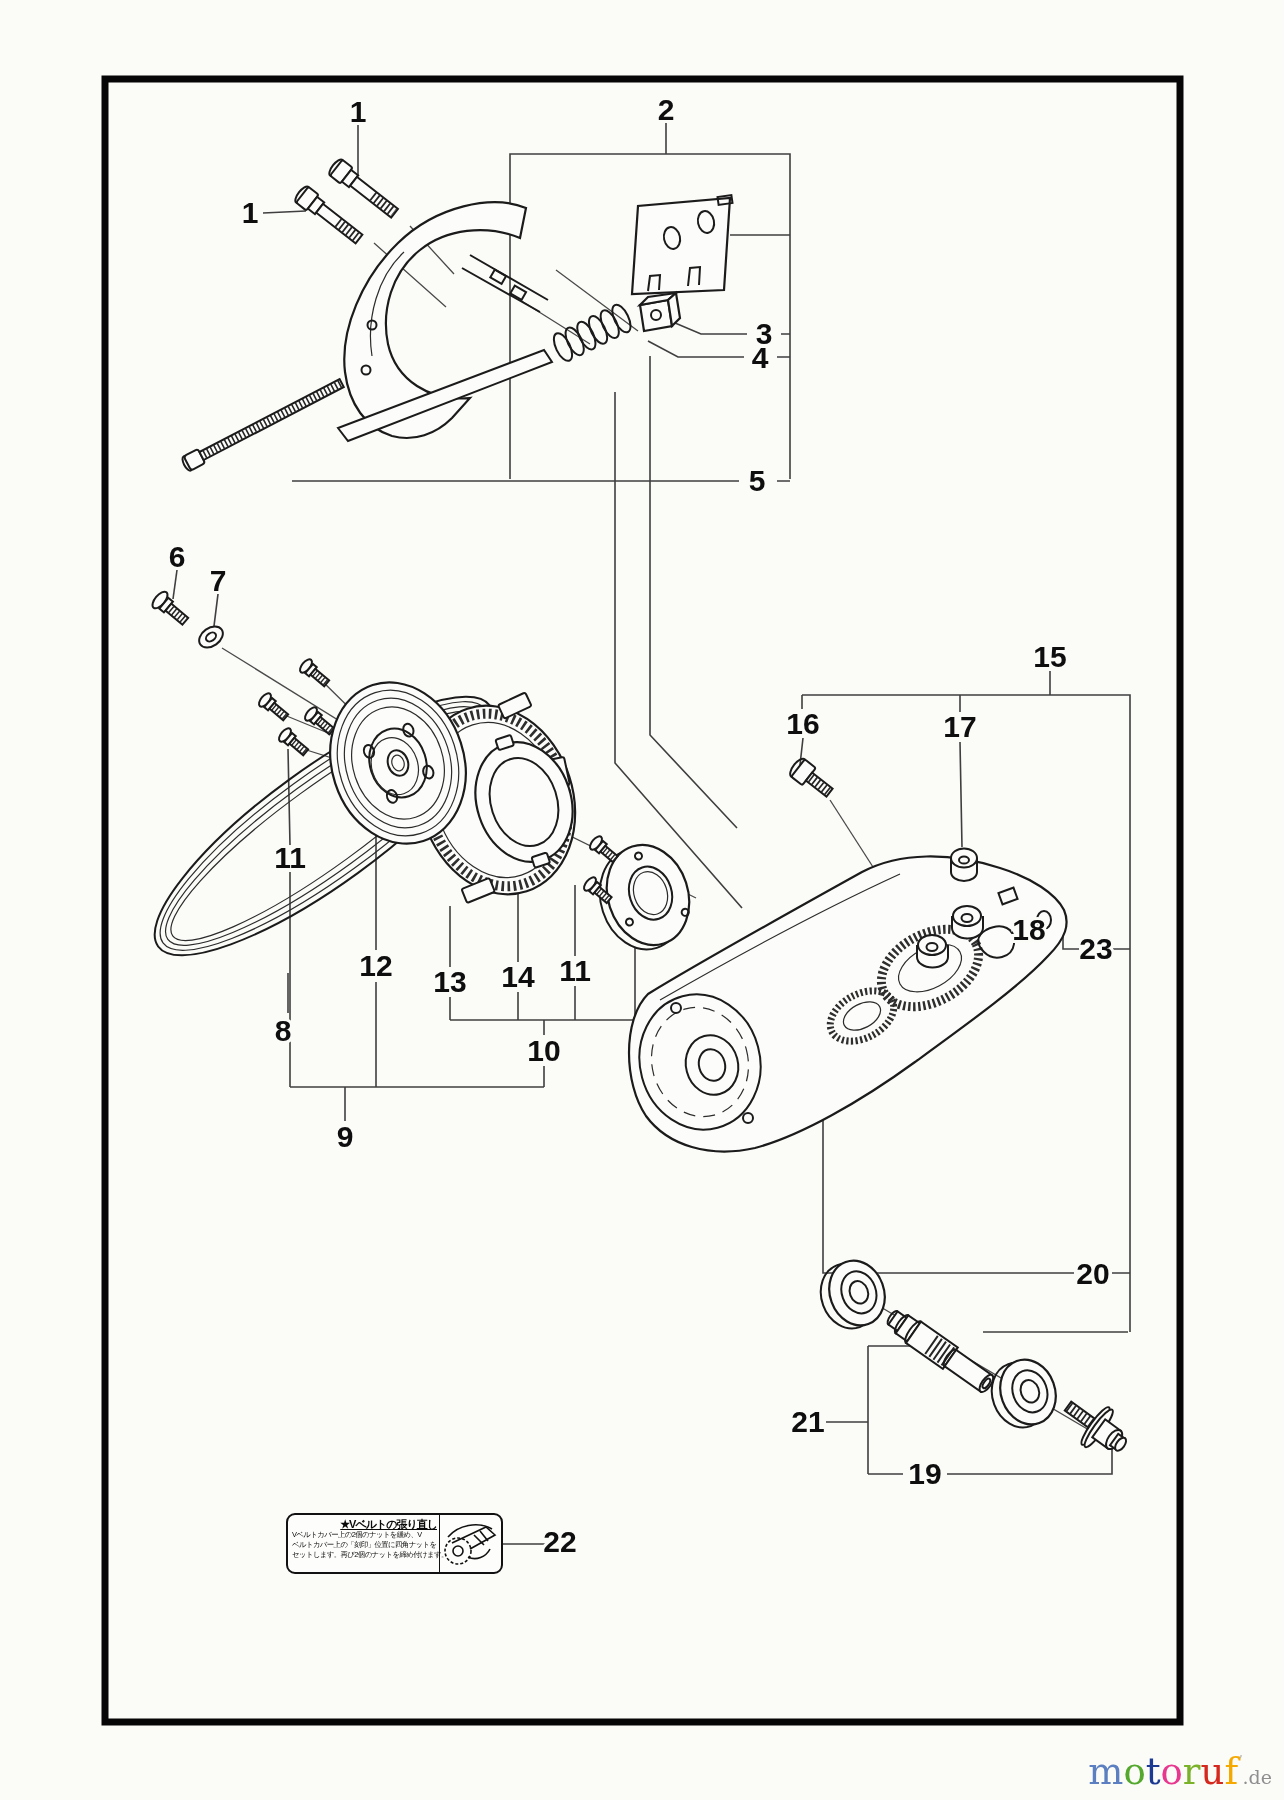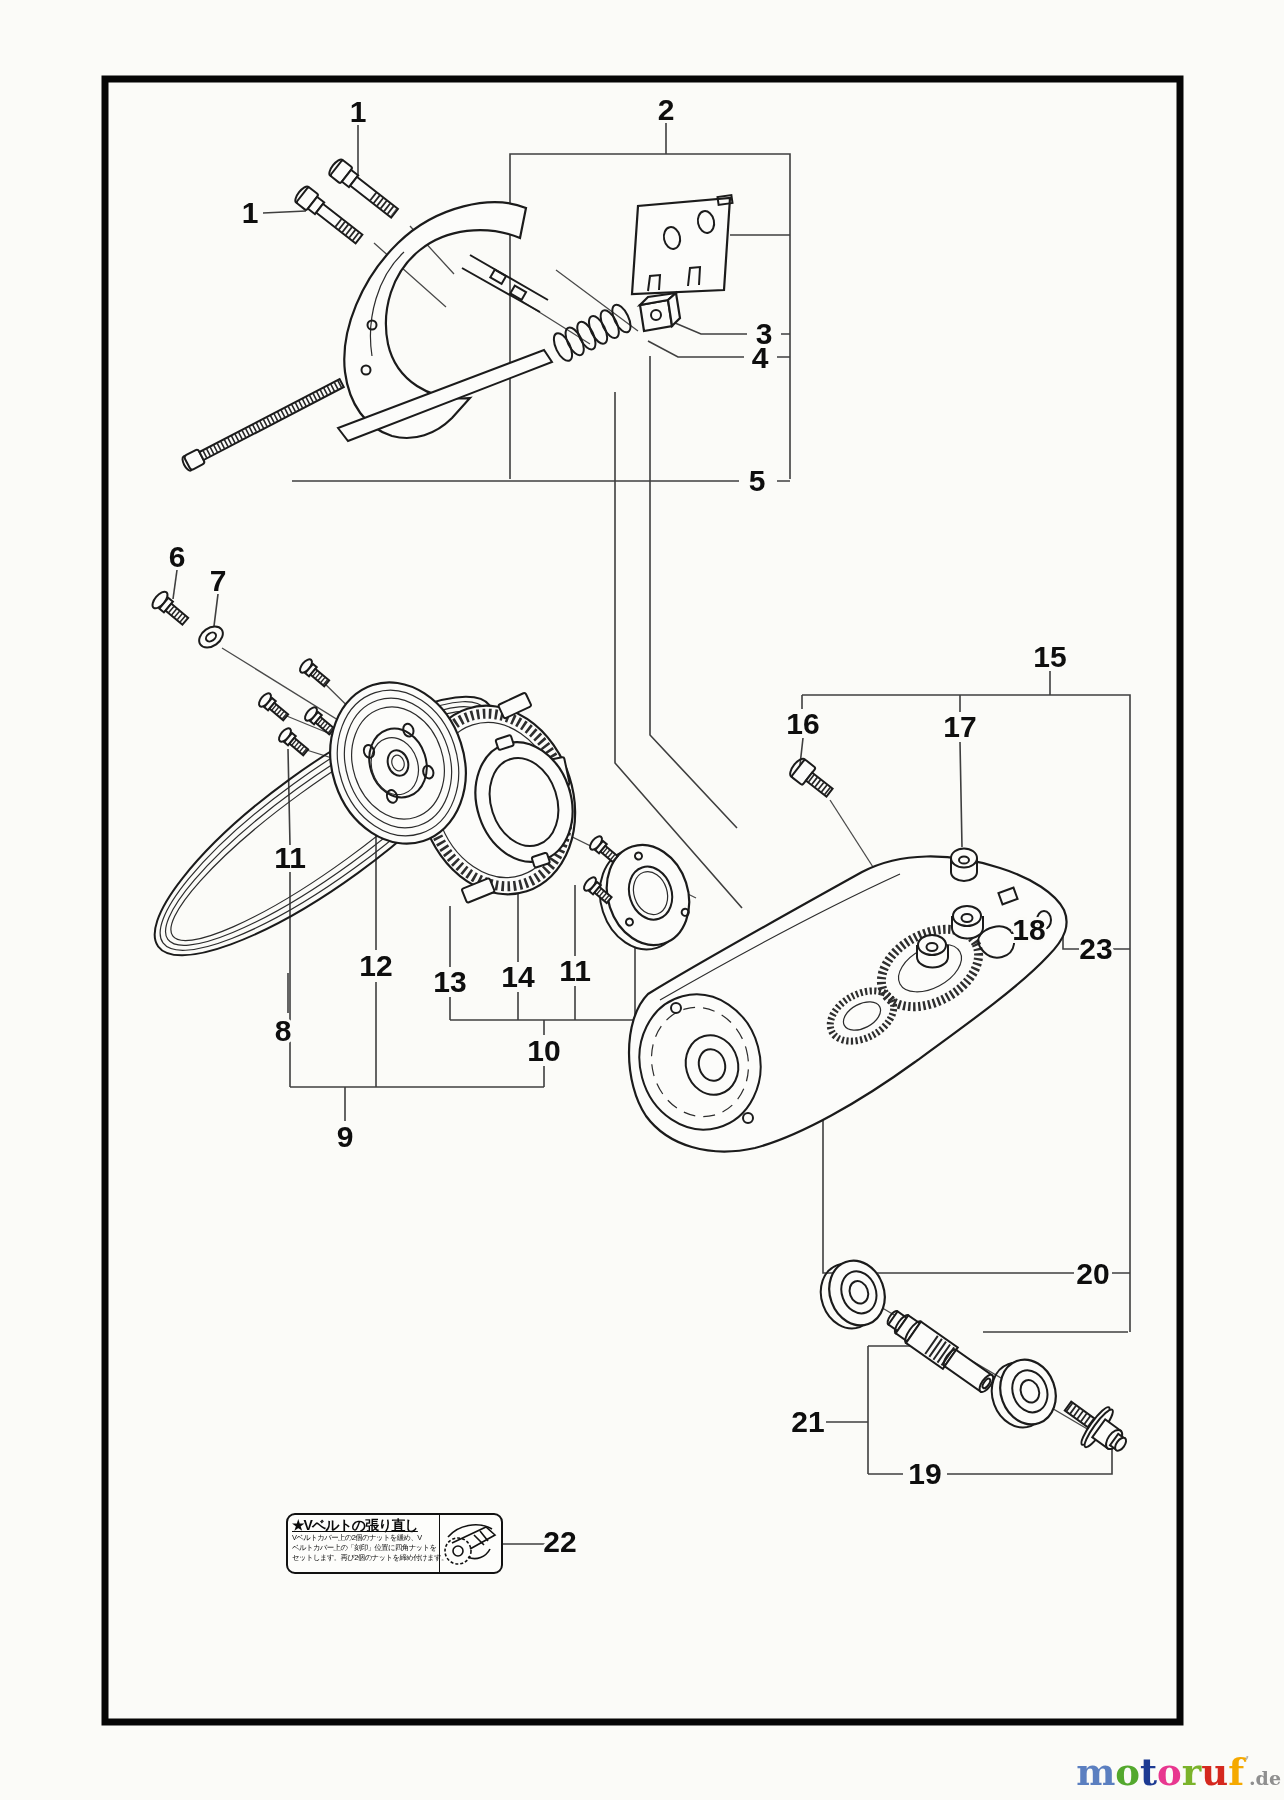--- a/index.html
+++ b/index.html
@@ -13,27 +13,27 @@
   .ptw{stroke:#1b1b1b;stroke-width:2;fill:#fcfcfa;}
   .thin{stroke:#2c2c2c;stroke-width:1.2;fill:none;}
   .th{stroke:#262626;fill:none;}
   .band{stroke:#2e2e2e;fill:none;}
   .num{font:bold 30px "Liberation Sans",sans-serif;fill:#0e0e0e;text-anchor:middle;
        paint-order:stroke;stroke:#fbfbf8;stroke-width:6;}
   
   .lblbox{position:absolute;left:286px;top:1513px;width:217px;height:61px;border:2.5px solid #111;
           border-radius:9px;display:flex;box-sizing:border-box;background:#fdfdfb;}
   .lblbox .txt{width:152px;padding:3px 2px 2px 4px;box-sizing:border-box;border-right:1.5px solid #111;}
-  .lblbox .ttl{display:block;text-align:left;font-size:14px;font-weight:bold;color:#0a0a0a;
+  .lblbox .ttl{display:block;text-align:right;font-size:11px;font-weight:bold;color:#0a0a0a;
                text-decoration:underline;white-space:nowrap;letter-spacing:-1px;line-height:1.1;}
   .lblbox .ln{display:block;font-size:7.4px;font-weight:normal;color:#0a0a0a;white-space:nowrap;
               letter-spacing:-0.6px;line-height:1.35;}
   .lblbox .pic{flex:1;position:relative;}
   
-  .wm{position:absolute;right:3px;top:1750px;font-family:"DejaVu Serif",serif;font-weight:bold;
+  .wm{position:absolute;right:12px;top:1750px;font-family:"DejaVu Serif",serif;font-weight:normal;
       font-size:37px;letter-spacing:0;white-space:nowrap;}
   .wm .mk{font-size:14px;color:#b5b5b5;vertical-align:18px;}
   .wm .de{font-size:19px;}
 </style>
 </head>
 <body>
 
 <div id="canvas">
 
 <svg id="diagram" width="1284" height="1800" viewBox="0 0 1284 1800" xmlns="http://www.w3.org/2000/svg">

